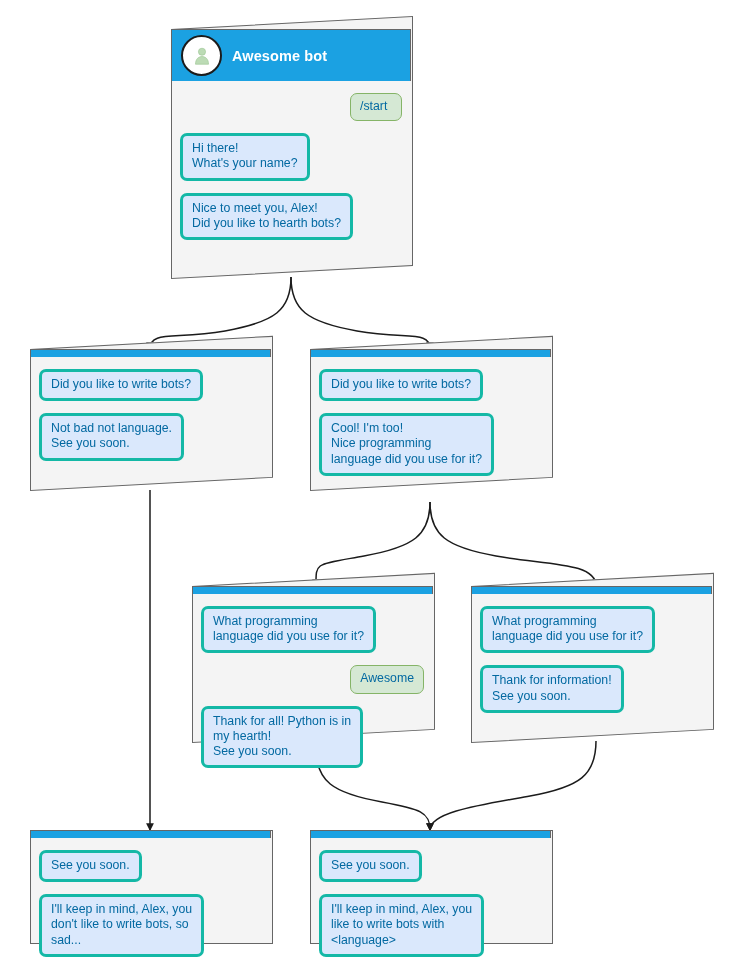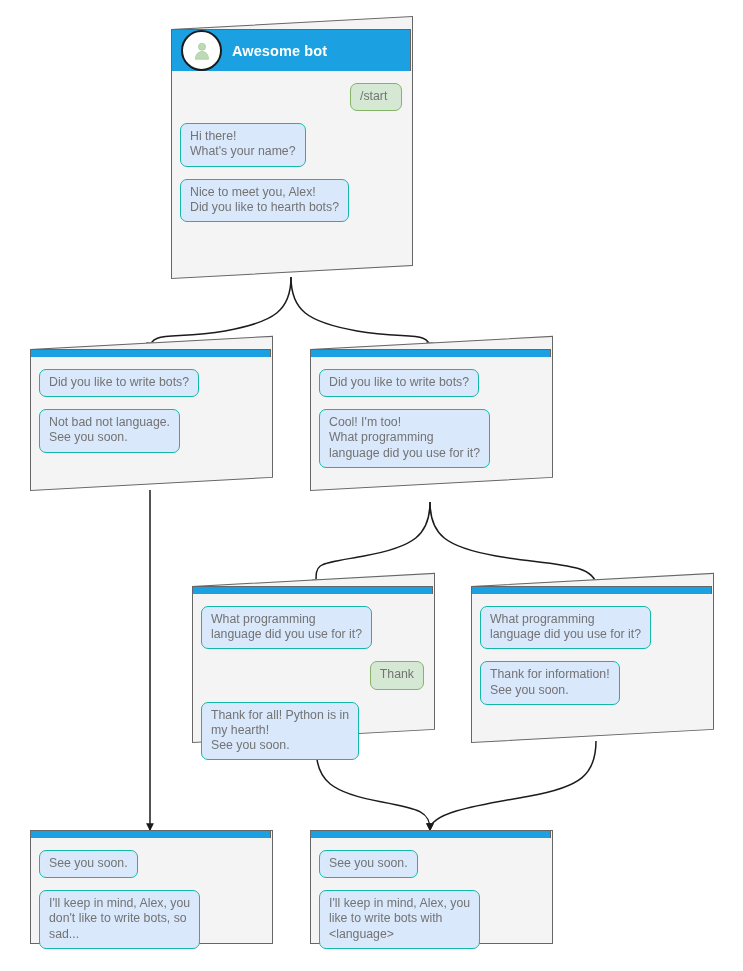--- a/index.html
+++ b/index.html
@@ -53,21 +53,21 @@
   }
   .titlebar {
     background: #1ba1e2;
     height: 8px;
     border-left: 1px solid #666666;
     border-right: 1px solid #666666;
     border-top: 1px solid #666666;
     box-sizing: border-box;
   }
   .node-root .titlebar {
-    height: 42px;
+    height: 52px;
     display: flex;
     align-items: center;
     padding-left: 9px;
     gap: 10px;
   }
   .bot-title {
     color: #ffffff;
     font-size: 14.5px;
     font-weight: bold;
     letter-spacing: 0.1px;
@@ -93,28 +93,28 @@
   }
   .row:last-child { margin-bottom: 0; }
   .row.left  { justify-content: flex-start; }
   .row.right { justify-content: flex-end; }
 
   .bubble {
     border-radius: 7px;
     padding: 5px 9px 6px 9px;
     font-size: 12.3px;
     line-height: 15.2px;
-    color: #737373;
+    color: #0369a1;
     white-space: pre-line;
     box-sizing: border-box;
     max-width: 84%;
   }
   .bubble.bot {
     background: #dae8fc;
-    border: 1px solid #14b8a6;
+    border: 3px solid #14b8a6;
   }
   .bubble.user {
     background: #d5e8d4;
     border: 1px solid #85b467;
     min-width: 52px;
     text-align: left;
   }
 </style>
 </head>
 <body>
@@ -192,38 +192,38 @@
   <div class="node" style="left:310px; top:349px; width:241px; height:140px;">
     <div class="node-skew"></div>
     <div class="node-inner">
       <div class="titlebar"></div>
       <div class="chatarea">
         <div class="row left">
           <div class="bubble bot">Did you like to write bots?</div>
         </div>
         <div class="row left">
           <div class="bubble bot">Cool! I'm too!
-What programming
+Nice programming
 language did you use for it?</div>
         </div>
       </div>
     </div>
   </div>
 
   <div class="node" style="left:192px; top:586px; width:241px; height:155px;">
     <div class="node-skew"></div>
     <div class="node-inner">
       <div class="titlebar"></div>
       <div class="chatarea">
         <div class="row left">
           <div class="bubble bot">What programming
 language did you use for it?</div>
         </div>
         <div class="row right">
-          <div class="bubble user">Thank</div>
+          <div class="bubble user">Awesome</div>
         </div>
         <div class="row left">
           <div class="bubble bot">Thank for all! Python is in
 my hearth!
 See you soon.</div>
         </div>
       </div>
     </div>
   </div>
 

